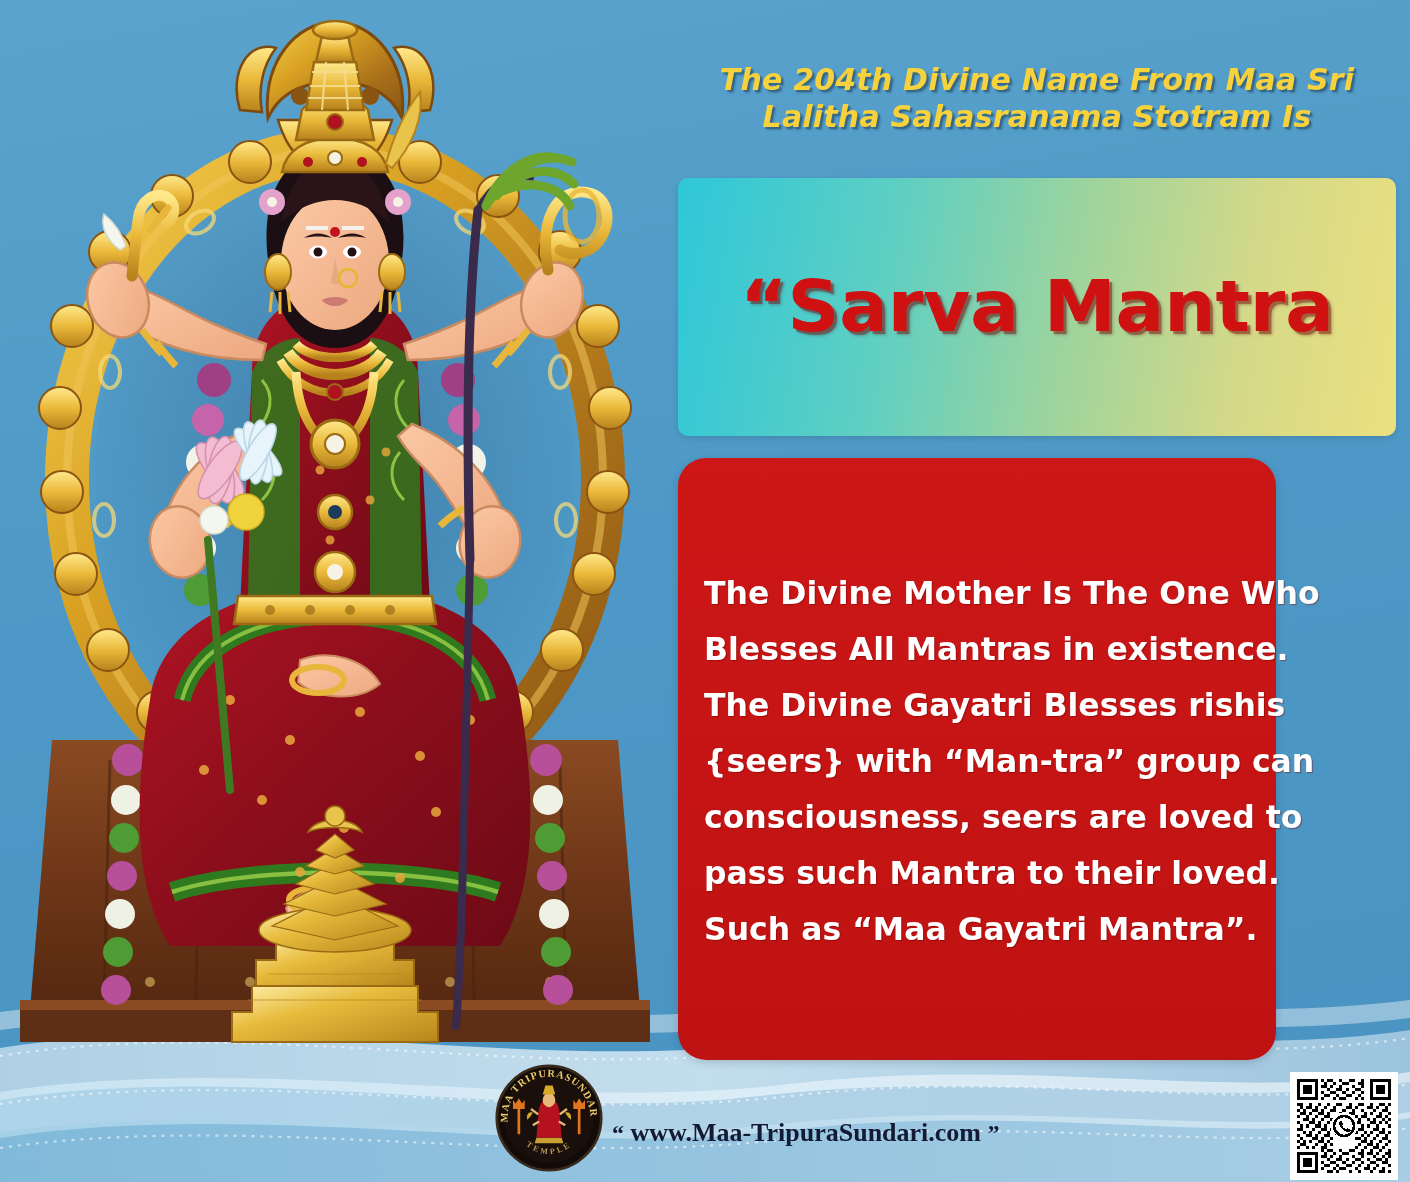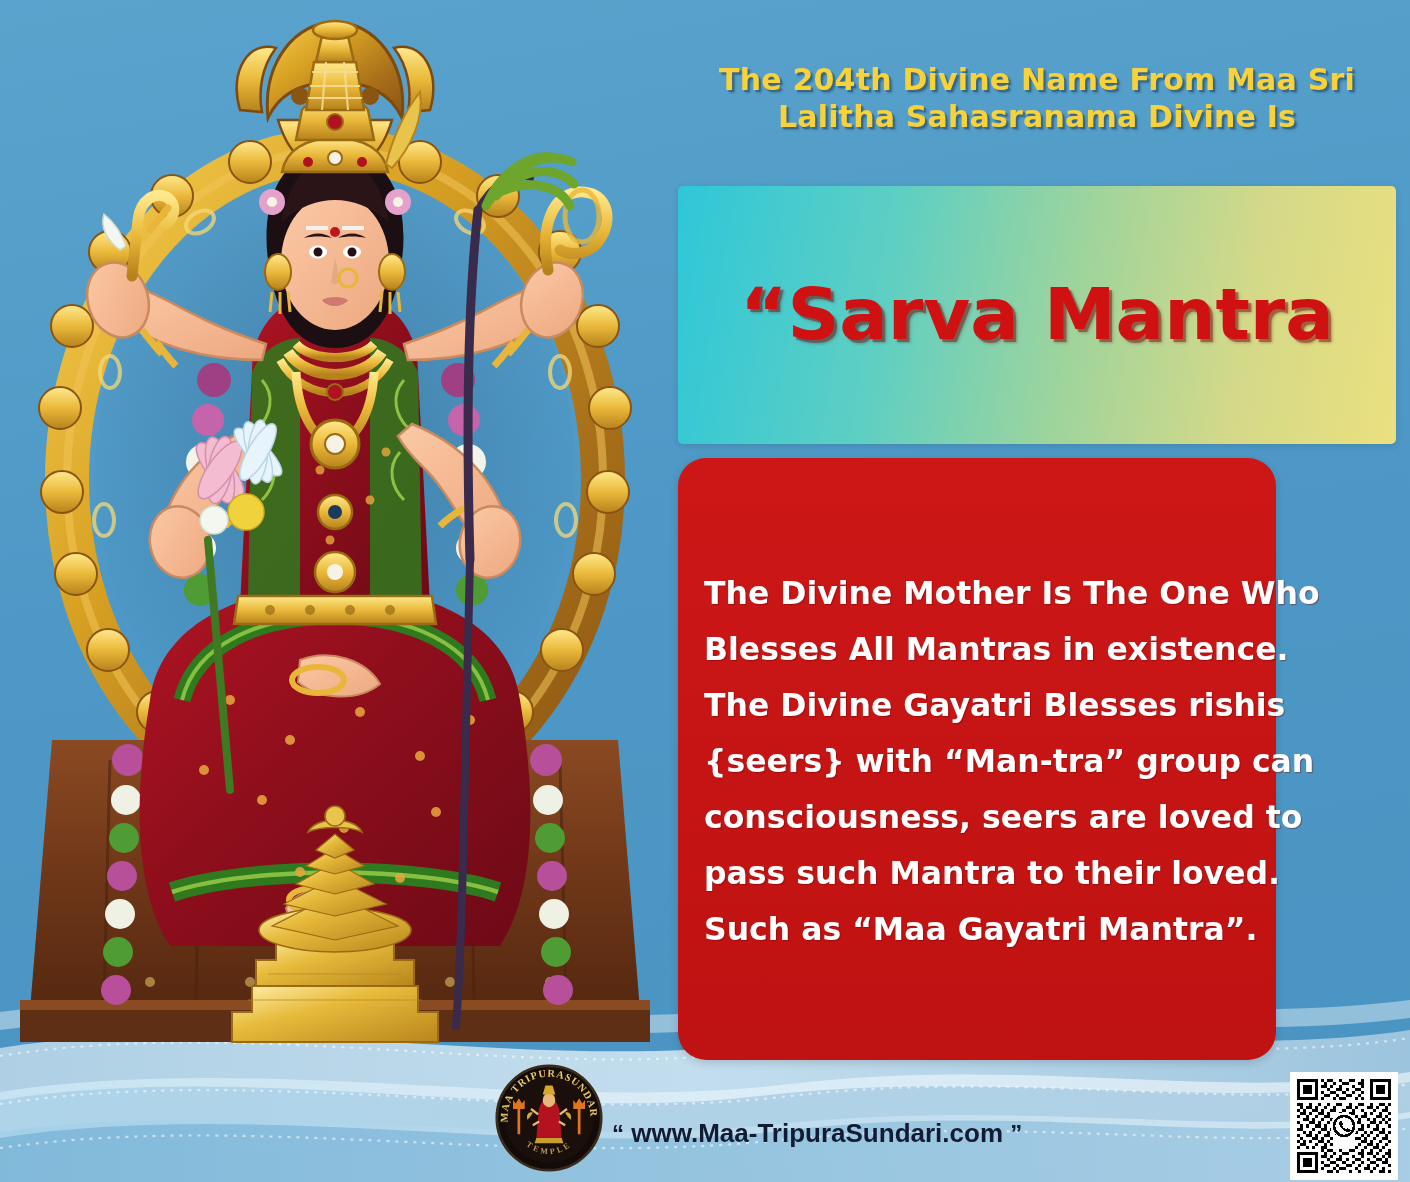--- a/index.html
+++ b/index.html
@@ -20,35 +20,34 @@
 
   
   .artwork { position:absolute; left:0; top:0; width:670px; height:1100px; }
   .artwork svg { width:100%; height:100%; display:block; }
 
   
   .headline {
     position:absolute; left:672px; top:62px; width:730px;
     text-align:center; line-height:1.22;
     font-family:"DejaVu Sans", sans-serif;
-    font-weight:bold; 
+    font-weight:bold; font-style:italic;
     font-size:30px; letter-spacing:.2px;
     color:#f7d23c;
     text-shadow:2px 2px 0 rgba(40,70,90,.40), 3px 3px 2px rgba(20,50,70,.30);
   }
   .headline .l { display:block; }
 
   
   .title-banner {
     position:absolute; left:678px; top:178px; width:718px; height:258px;
-    border-radius:5px;
+    border-radius:10px;
     background:linear-gradient(100deg,#2ec7d9 0%,#5fcfc2 30%,#9fd49c 55%,#d4d988 78%,#ebe07f 100%);
     display:flex; flex-direction:column; align-items:center; justify-content:center;
     box-shadow:0 2px 6px rgba(0,0,0,.12);
-    margin-top:8px;
   }
   .title-line {
     font-family:"DejaVu Sans", sans-serif;
     font-weight:bold;
     font-size:72px; line-height:1.08;
     color:#cf1111; white-space:nowrap;
     text-shadow:3px 3px 0 rgba(120,10,10,.40), 4px 4px 3px rgba(90,5,5,.28);
   }
 
   
@@ -67,21 +66,21 @@
     white-space:nowrap;
     text-shadow:1px 1px 1px rgba(110,0,0,.45);
   }
 
   
   .temple-logo { position:absolute; left:495px; top:1064px; width:108px; height:108px; }
   .temple-logo svg { width:100%; height:100%; }
 
   .site-url {
     position:absolute; left:612px; top:1118px; width:420px;
-    font-family:Liberation Sans, sans-serif;
+    font-family:Liberation Serif, serif;
     font-weight:bold; font-size:26px; color:#121b33;
     white-space:nowrap;
   }
   .site-url .q { font-size:24px; }
 
   .wa-label {
     position:absolute; left:1130px; top:1094px; width:148px;
     text-align:right; line-height:1.35;
     font-family:"DejaVu Sans", sans-serif;
     font-weight:bold; font-size:19px; color:#101a30;
@@ -494,21 +493,21 @@
         <g stroke="#b8861c" stroke-width="1.2" fill="none" opacity=".7">
           <path d="M248,1000 L422,1000"></path>
             <path d="M268,974 L402,974"></path>
         </g>
       </g>
     </svg>
   </div>
 
   <div class="headline">
     <span class="l">The 204th Divine Name From Maa Sri</span>
-    <span class="l">Lalitha Sahasranama Divine Is</span>
+    <span class="l">Lalitha Sahasranama Stotram Is</span>
   </div>
 
   <div class="title-banner">
     <div class="title-line">“Sarva Mantra</div>
   </div>
 
   <div class="body-panel">
     <span class="body-line">The Divine Mother Is The One Who</span>
     <span class="body-line">Blesses All Mantras in existence.</span>
     <span class="body-line">The Divine Gayatri Blesses rishis</span>

